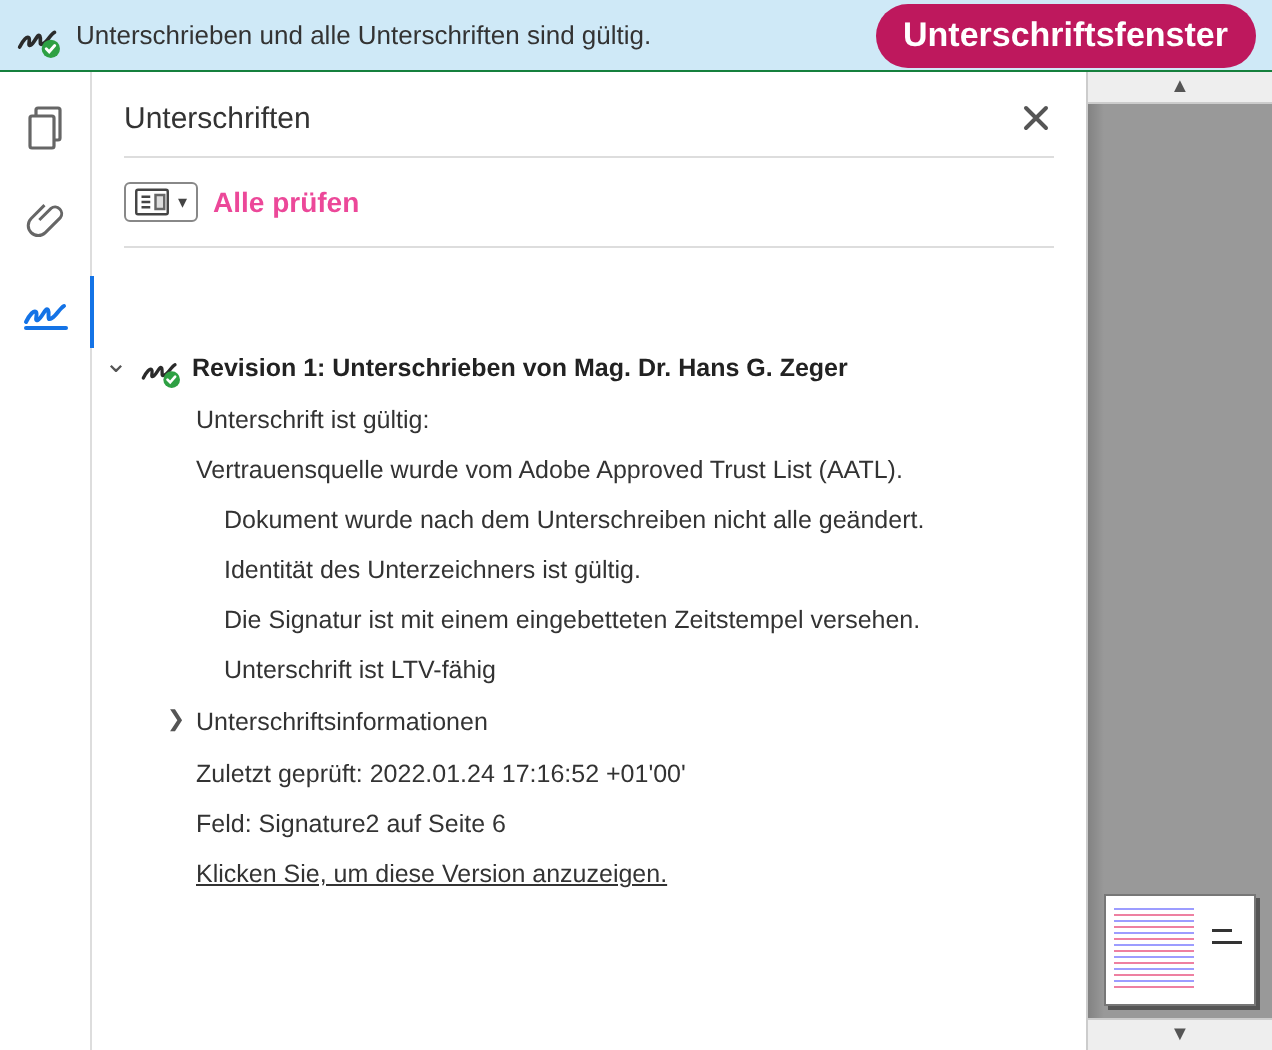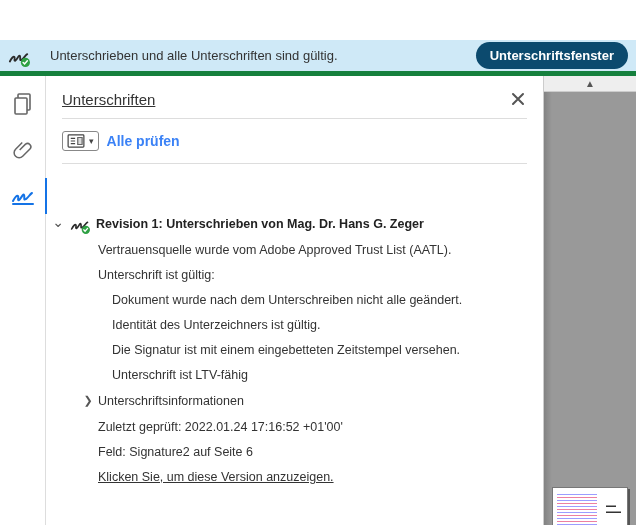--- a/index.html
+++ b/index.html
@@ -1,37 +1,37 @@
 <!DOCTYPE html>
 <html><head>
 <meta charset="utf-8">
 <style>
   * { box-sizing: border-box; margin: 0; padding: 0; }
   html, body { width: 636px; height: 525px; font-family: "Segoe UI", Arial, sans-serif; font-size: 13px; color: #333; overflow: hidden; background: #fff; }
-  .topbar { height: 36px; background: #cfe9f7; border-bottom: 5px solid #15803d; display: flex; align-items: center; padding: 0 8px; gap: 20px; margin-top: 40px; }
+  .topbar { height: 36px; background: #cfe9f7; border-bottom: 1px solid #15803d; display: flex; align-items: center; padding: 0 8px; gap: 8px; }
   .sign-status-icon { width: 22px; height: 22px; position: relative; }
   .sign-status-icon svg { display: block; }
   .topbar-text { flex: 1; color: #333; font-size: 13px; }
-  .panel-btn { background: #0c4a6e; color: #fff; border: none; border-radius: 16px; padding: 6px 14px; font-size: 13px; font-weight: 600; cursor: pointer; }
+  .panel-btn { background: #be185d; color: #fff; border: none; border-radius: 16px; padding: 6px 14px; font-size: 17px; font-weight: 600; cursor: pointer; }
   .body { display: flex; height: calc(525px - 36px); }
   .sidebar { width: 46px; border-right: 1px solid #ddd; display: flex; flex-direction: column; align-items: center; padding-top: 16px; gap: 22px; }
   .side-icon { width: 24px; height: 24px; color: #666; cursor: pointer; display: flex; align-items: center; justify-content: center; }
   .side-icon.active { color: #1473e6; }
   .side-border { position: relative; }
   .side-border.active::after { content:""; position:absolute; right:-12px; top:-6px; width:2px; height:36px; background:#1473e6; }
   .panel { flex: 1; display: flex; flex-direction: column; border-right: 1px solid #ccc; min-width: 0; }
-  .panel-header { display: flex; align-items: center; padding: 14px 16px 10px 16px; text-decoration: underline; }
+  .panel-header { display: flex; align-items: center; padding: 14px 16px 10px 16px; }
   .panel-title { font-size: 15px; flex: 1; color: #333; }
   .close-icon { width: 18px; height: 18px; cursor: pointer; color: #555; }
   .hr { border: none; border-top: 1px solid #ddd; margin: 0 16px; }
   .check-row { display: flex; align-items: center; padding: 12px 16px 12px 16px; gap: 8px; }
   .check-btn { display: flex; align-items: center; border: 1px solid #888; border-radius: 3px; padding: 2px 4px; gap: 4px; cursor: pointer; }
   .check-btn svg { width: 18px; height: 14px; }
   .dropdown-caret { font-size: 9px; color: #444; }
-  .check-label { font-weight: 700; font-size: 14px; color: #3b82f6; text-align: center; }
+  .check-label { font-weight: 700; font-size: 14px; color: #ec4899; text-align: center; }
   .tree { padding: 4px 10px 10px 6px; overflow-y: auto; font-size: 12.5px; line-height: 1.6; }
   .rev-row { display: flex; align-items: center; gap: 6px; margin-top: 46px; }
   .chev { width: 12px; text-align: center; cursor: pointer; color: #555; font-size: 11px; }
   .chev.right::before { content: "❯"; }
   .chev.down::before { content: "⌄"; font-size: 14px; line-height: 10px; }
   .rev-icon { width: 20px; height: 20px; position: relative; }
   .rev-title { font-weight: 700; color: #222; }
   .lvl1 { padding-left: 46px; margin-top: 6px; }
   .lvl2 { padding-left: 60px; }
   .lvl1 > div, .lvl2 > div { margin: 5px 0; }
@@ -113,22 +113,22 @@
           <svg class="sig-svg" viewBox="0 0 24 24">
             <path d="M2 18 C4 14 6 12 7 13 C8 14 6 18 8 17 C10 16 12 10 13 12 C14 14 12 18 15 16 C17 15 19 11 21 10" stroke="#2b2b2b" stroke-width="2" fill="none" stroke-linecap="round"></path>
             <circle cx="19" cy="19" r="5" fill="#2ea043"></circle>
             <path d="M16.5 19 l1.6 1.6 l3 -3.4" stroke="#fff" stroke-width="1.6" fill="none" stroke-linecap="round"></path>
           </svg>
         </span>
         <span class="rev-title">Revision 1: Unterschrieben von Mag. Dr. Hans G. Zeger</span>
       </div>
 
       <div class="lvl1">
+        <div>Unterschrift ist gültig:</div>
         <div>Vertrauensquelle wurde vom Adobe Approved Trust List (AATL).</div>
-        <div>Unterschrift ist gültig:</div>
       </div>
       <div class="lvl2">
         <div>Dokument wurde nach dem Unterschreiben nicht alle geändert.</div>
         <div>Identität des Unterzeichners ist gültig.</div>
         <div>Die Signatur ist mit einem eingebetteten Zeitstempel versehen.</div>
         <div>Unterschrift ist LTV-fähig</div>
       </div>
 
       <div class="info-row">
         <span class="chev right"></span>

